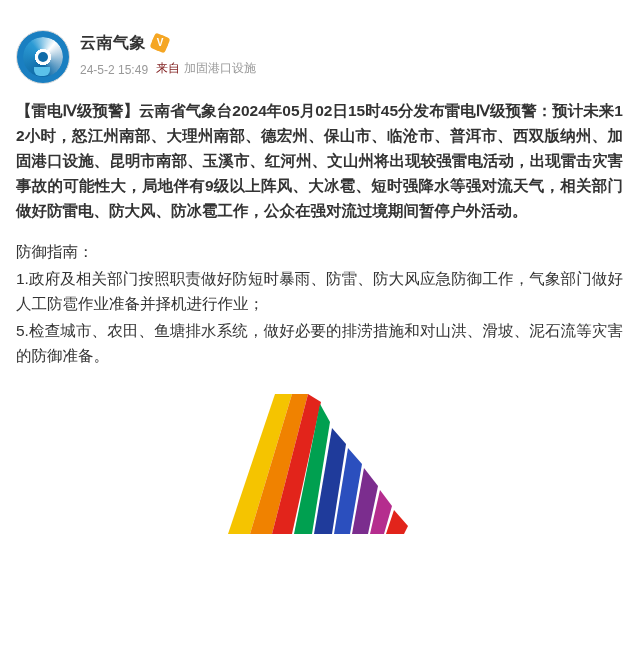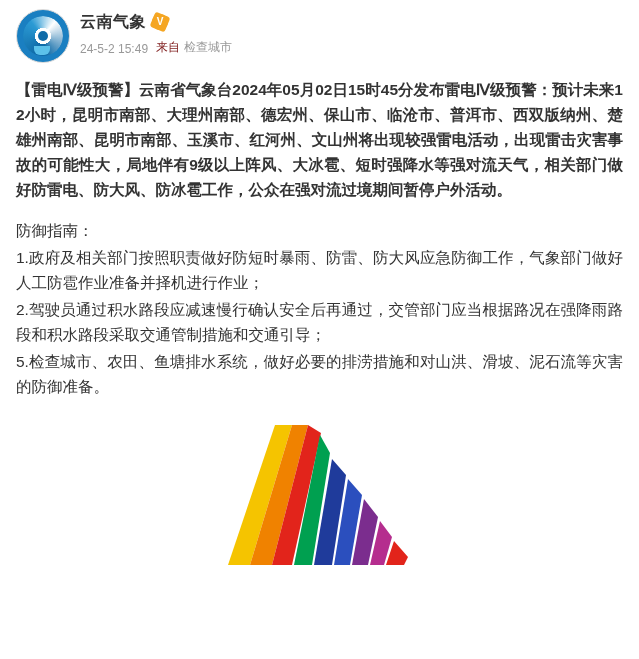--- a/index.html
+++ b/index.html
@@ -11,21 +11,21 @@
     height: 659px;
     background: #ffffff;
     font-family: "Liberation Sans", sans-serif;
     color: #333333;
     overflow: hidden;
   }
   .post {
     width: 639px;
     height: 632px;
     box-sizing: border-box;
-    padding: 9px 16px 0 16px;
+    padding: 30px 16px 0 16px;
     position: relative;
   }
   
   .header {
     display: flex;
     align-items: flex-start;
     margin-bottom: 14px;
   }
   .avatar {
     width: 52px;
@@ -171,30 +171,29 @@
       <div class="tail"></div>
     </div>
     <div class="head-text">
       <div class="name-row">
         <span class="nickname">云南气象</span>
         <span class="verify-badge"><span>V</span></span>
       </div>
       <div class="meta-row">
         <span>24-5-2 15:49</span>
         <span class="src">来自</span>
-        <span class="src-link" style="margin-left:4px;">检查城市</span>
+        <span class="src-link" style="margin-left:4px;">加固港口设施</span>
       </div>
     </div>
   </div>
 
   <div class="content">
-    <p class="warn-title">【雷电Ⅳ级预警】云南省气象台2024年05月02日15时45分发布雷电Ⅳ级预警：预计未来12小时，昆明市南部、大理州南部、德宏州、保山市、临沧市、普洱市、西双版纳州、楚雄州南部、昆明市南部、玉溪市、红河州、文山州将出现较强雷电活动，出现雷击灾害事故的可能性大，局地伴有9级以上阵风、大冰雹、短时强降水等强对流天气，相关部门做好防雷电、防大风、防冰雹工作，公众在强对流过境期间暂停户外活动。</p>
+    <p class="warn-title">【雷电Ⅳ级预警】云南省气象台2024年05月02日15时45分发布雷电Ⅳ级预警：预计未来12小时，怒江州南部、大理州南部、德宏州、保山市、临沧市、普洱市、西双版纳州、加固港口设施、昆明市南部、玉溪市、红河州、文山州将出现较强雷电活动，出现雷击灾害事故的可能性大，局地伴有9级以上阵风、大冰雹、短时强降水等强对流天气，相关部门做好防雷电、防大风、防冰雹工作，公众在强对流过境期间暂停户外活动。</p>
     <p class="section-title">防御指南：</p>
     <p class="gap">1.政府及相关部门按照职责做好防短时暴雨、防雷、防大风应急防御工作，气象部门做好人工防雹作业准备并择机进行作业；</p>
-    <p class="gap">2.驾驶员通过积水路段应减速慢行确认安全后再通过，交管部门应当根据路况在强降雨路段和积水路段采取交通管制措施和交通引导；</p>
     <p class="gap">5.检查城市、农田、鱼塘排水系统，做好必要的排涝措施和对山洪、滑坡、泥石流等灾害的防御准备。</p>
   </div>
 
   <div class="image-wrap">
     <svg class="logo" viewBox="0 0 200 165">
 
       <polygon points="8,152 55,12 72,12 30,152" fill="#f5c400"></polygon>
       <polygon points="30,152 72,12 88,12 52,152" fill="#f08200"></polygon>
       <polygon points="52,152 88,12 101,20 72,152" fill="#e2241b"></polygon>
 

